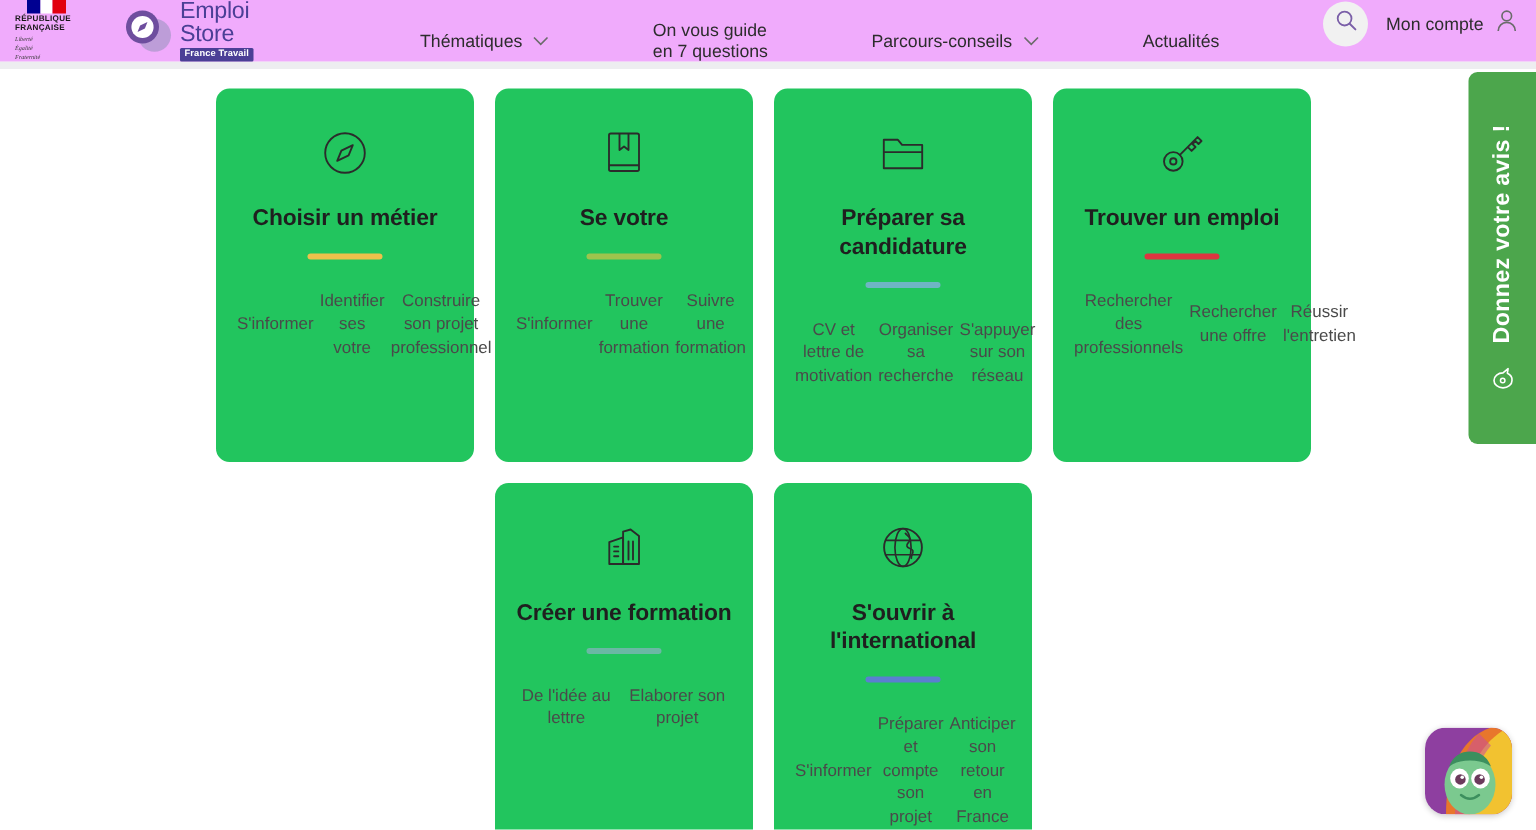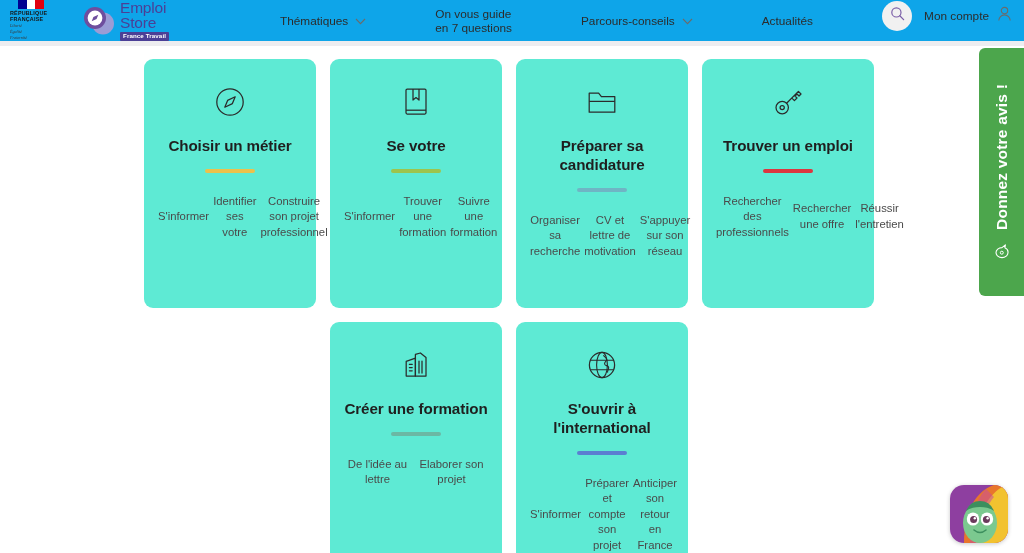--- a/index.html
+++ b/index.html
@@ -8,22 +8,22 @@
     font-family: "Liberation Sans", sans-serif;
     background: #ffffff;
     overflow: hidden;
   }
   body { position: relative; }
 
   
   .header {
     position: absolute; top: 0; left: 0;
     width: 1024px; height: 41px;
-    background: #0ea5e9;
-    display: flex; align-items: center;
+    background: #f0abfc;
+    display: flex; align-items: flex-end;
     z-index: 20;
   }
   .header-band {
     position: absolute; top: 41px; left: 0;
     width: 1024px; height: 5px;
     background: #ededf0;
     z-index: 19;
   }
 
   
@@ -104,21 +104,21 @@
     background: #ffffff;
   }
   .cards-grid {
     position: absolute; left: 144px; top: 13px;
     width: 744px;
     display: flex; flex-wrap: wrap;
     gap: 14px;
   }
   .card {
     width: 172px;
-    background: #5eead4;
+    background: #22c55e;
     border-radius: 9px;
     padding: 26px 12px 22px;
     display: flex; flex-direction: column; align-items: center;
     cursor: pointer;
   }
   .card.r1 { min-height: 249px; }
   .card.r2 { min-height: 235px; }
   .card-icon { height: 34px; display: flex; align-items: center; justify-content: center; margin-bottom: 17px;}
   .card-title {
     font-size: 15.2px; font-weight: bold; color: #1f1f1f;
@@ -288,22 +288,22 @@
     <div class="card r1">
       <div class="card-icon">
         <svg width="32" height="28" viewBox="0 0 32 28">
           <path d="M3.2 24.2 L3.2 5.2 L12.6 5.2 L15.4 8.6 L28.8 8.6 L28.8 24.2 Z" fill="none" stroke="#2b2b2b" stroke-width="1.25" stroke-linejoin="round"></path>
           <path d="M3.2 13.4 L28.8 13.4" fill="none" stroke="#2b2b2b" stroke-width="1.25"></path>
         </svg>
       </div>
       <div class="card-title">Préparer sa candidature</div>
       <div class="card-rule" style="background:#6FB5C4"></div>
       <div class="card-links">
+        <div class="card-link">CV et lettre de motivation</div>
         <div class="card-link">Organiser sa recherche</div>
-        <div class="card-link">CV et lettre de motivation</div>
         <div class="card-link">S'appuyer sur son réseau</div>
       </div>
     </div>
 
     <div class="card r1">
       <div class="card-icon">
         <svg width="32" height="32" viewBox="0 0 32 32">
           <circle cx="10.2" cy="21.6" r="6.2" fill="none" stroke="#2b2b2b" stroke-width="1.25"></circle>
           <circle cx="10.2" cy="21.6" r="2.1" fill="none" stroke="#2b2b2b" stroke-width="1.25"></circle>
           <path d="M14.6 17.2 L26.4 5.4 L29 8 L27 10 L25 8 L23 10 L25 12 L22.4 14.6 L20.4 12.6" fill="none" stroke="#2b2b2b" stroke-width="1.25" stroke-linejoin="round" stroke-linecap="round"></path>

